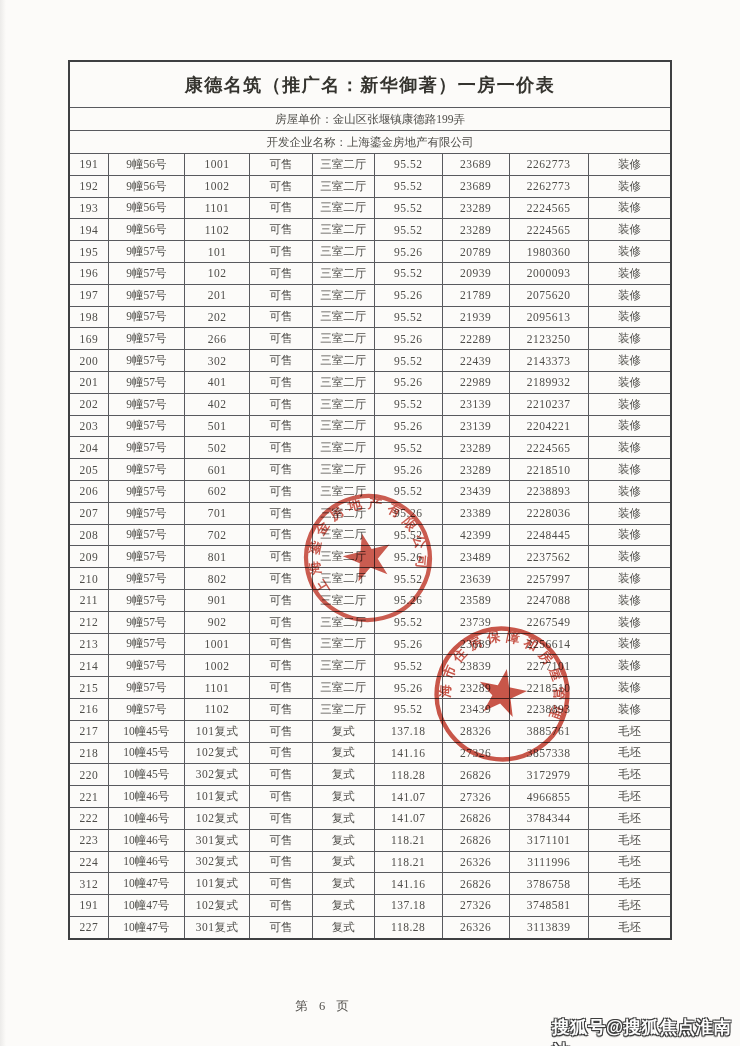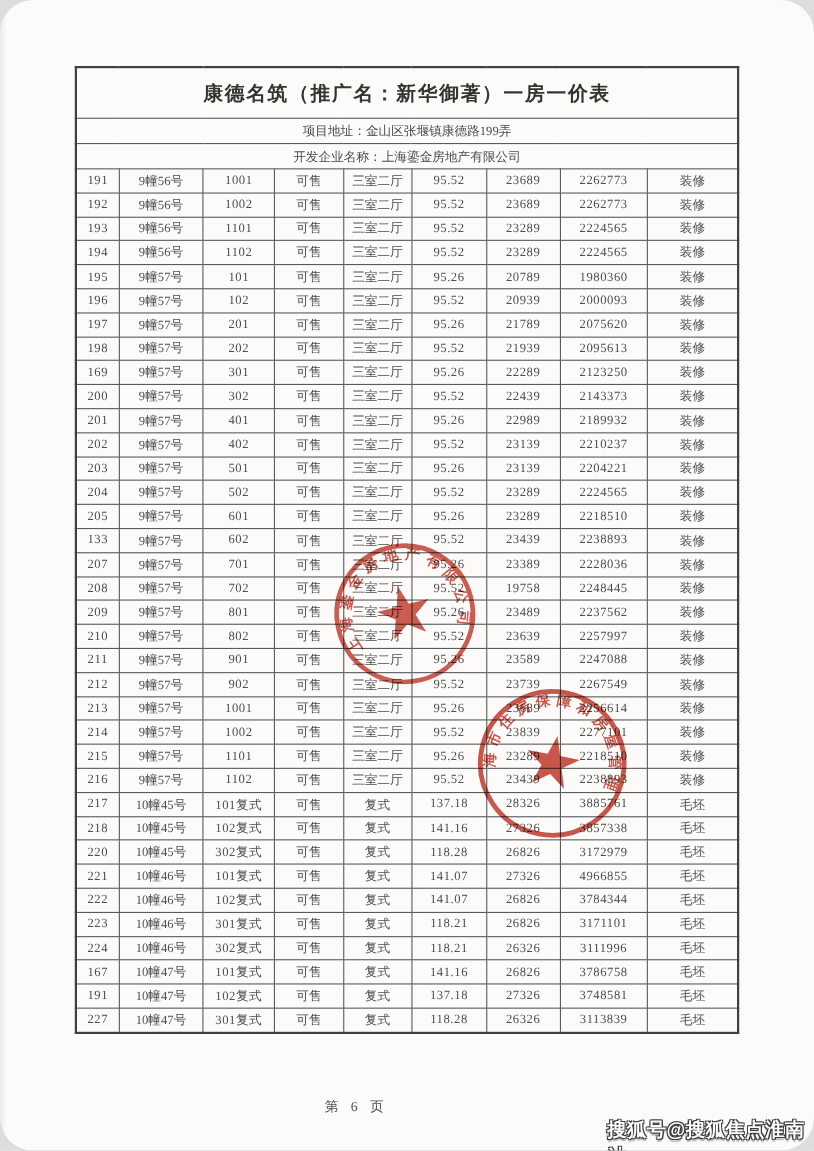--- a/index.html
+++ b/index.html
@@ -1,21 +1,20 @@
 <!DOCTYPE html>
 <html><head>
 <meta charset="utf-8">
 <style>
   html,body{margin:0;padding:0;background:#ddd;}
   .page{
     position:relative;width:740px;height:1046px;margin:0 auto;
     background:#fcfbf9;overflow:hidden;
     font-family:"Liberation Serif","DejaVu Serif",serif;
     color:#4a4a47;
-    border-radius:30px;
   }
   .tablewrap{position:absolute;left:68px;top:60px;width:604px;}
   table.price{width:100%;border-collapse:collapse;table-layout:fixed;
     border:2px solid #3f4042;}
   table.price td,table.price th{
     border:1px solid #595a5e;text-align:center;vertical-align:middle;
     overflow:hidden;white-space:nowrap;padding:0;
   }
   tr.title-row td{height:45px;font-size:18px;font-weight:bold;color:#35342f;letter-spacing:1.5px;}
   tr.meta-row td{height:22px;font-size:11.5px;color:#4d4c48;}
@@ -58,21 +57,21 @@
           <col style="width:11.3%">
         <col style="width:11.1%">
           <col style="width:13.2%">
           <col style="width:13.7%">
       </colgroup>
       <tbody>
         <tr class="title-row">
           <td colspan="9">康德名筑（推广名：新华御著）一房一价表</td>
         </tr>
         <tr class="meta-row">
-          <td colspan="9">项目地址：金山区张堰镇康德路199弄</td>
+          <td colspan="9">房屋单价：金山区张堰镇康德路199弄</td>
         </tr>
         <tr class="meta-row">
           <td colspan="9">开发企业名称：上海鎏金房地产有限公司</td>
         </tr>
       </tbody>
       <tbody id="table-body">
     <tr class="data">
       <td class="num">191</td>
       <td>9幢56号</td>
       <td class="num">1001</td>
@@ -164,21 +163,21 @@
       <td>三室二厅</td>
       <td class="num">95.52</td>
       <td class="num">21939</td>
       <td class="num">2095613</td>
       <td>装修</td>
     </tr>
 
     <tr class="data">
       <td class="num">169</td>
       <td>9幢57号</td>
-      <td class="num">301</td>
+      <td class="num">266</td>
       <td>可售</td>
       <td>三室二厅</td>
       <td class="num">95.26</td>
       <td class="num">22289</td>
       <td class="num">2123250</td>
       <td>装修</td>
     </tr>
 
     <tr class="data">
       <td class="num">200</td>
@@ -246,21 +245,21 @@
       <td class="num">601</td>
       <td>可售</td>
       <td>三室二厅</td>
       <td class="num">95.26</td>
       <td class="num">23289</td>
       <td class="num">2218510</td>
       <td>装修</td>
     </tr>
 
     <tr class="data">
-      <td class="num">133</td>
+      <td class="num">206</td>
       <td>9幢57号</td>
       <td class="num">602</td>
       <td>可售</td>
       <td>三室二厅</td>
       <td class="num">95.52</td>
       <td class="num">23439</td>
       <td class="num">2238893</td>
       <td>装修</td>
     </tr>
 
@@ -276,21 +275,21 @@
       <td>装修</td>
     </tr>
 
     <tr class="data">
       <td class="num">208</td>
       <td>9幢57号</td>
       <td class="num">702</td>
       <td>可售</td>
       <td>三室二厅</td>
       <td class="num">95.52</td>
-      <td class="num">19758</td>
+      <td class="num">42399</td>
       <td class="num">2248445</td>
       <td>装修</td>
     </tr>
 
     <tr class="data">
       <td class="num">209</td>
       <td>9幢57号</td>
       <td class="num">801</td>
       <td>可售</td>
       <td>三室二厅</td>
@@ -463,21 +462,21 @@
       <td class="num">302复式</td>
       <td>可售</td>
       <td>复式</td>
       <td class="num">118.21</td>
       <td class="num">26326</td>
       <td class="num">3111996</td>
       <td>毛坯</td>
     </tr>
 
     <tr class="data">
-      <td class="num">167</td>
+      <td class="num">312</td>
       <td>10幢47号</td>
       <td class="num">101复式</td>
       <td>可售</td>
       <td>复式</td>
       <td class="num">141.16</td>
       <td class="num">26826</td>
       <td class="num">3786758</td>
       <td>毛坯</td>
     </tr>
 

